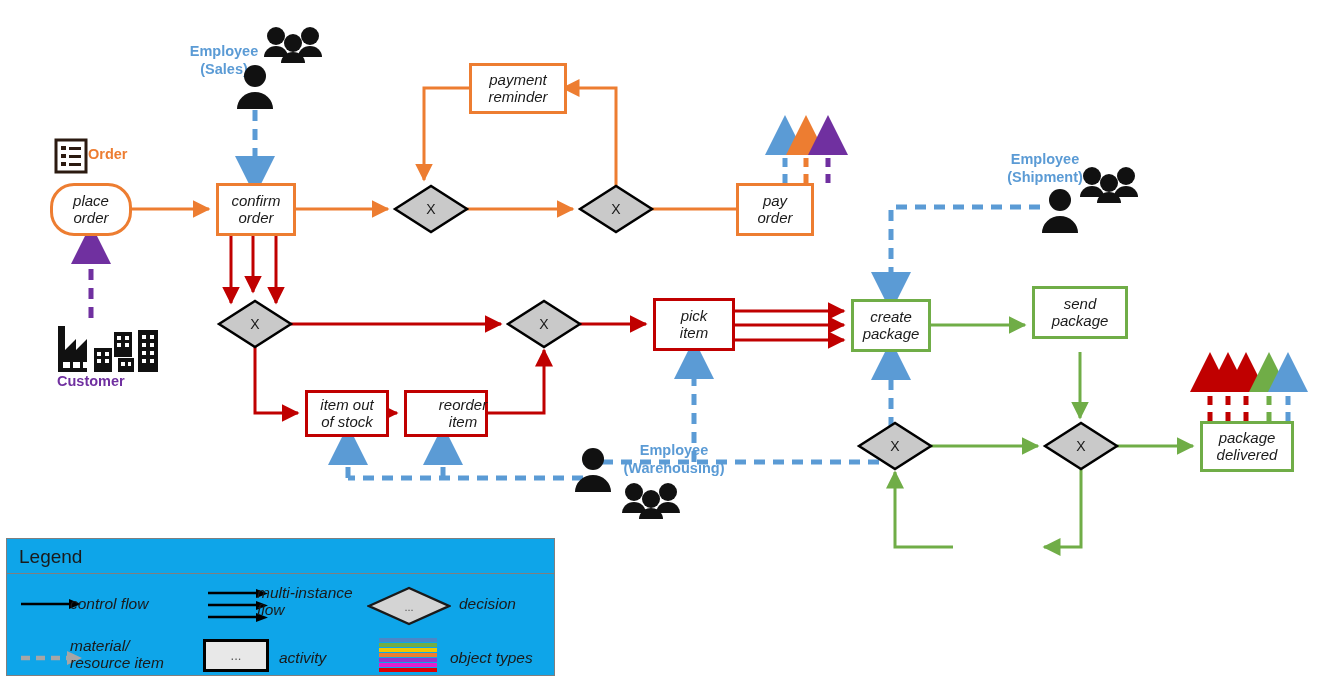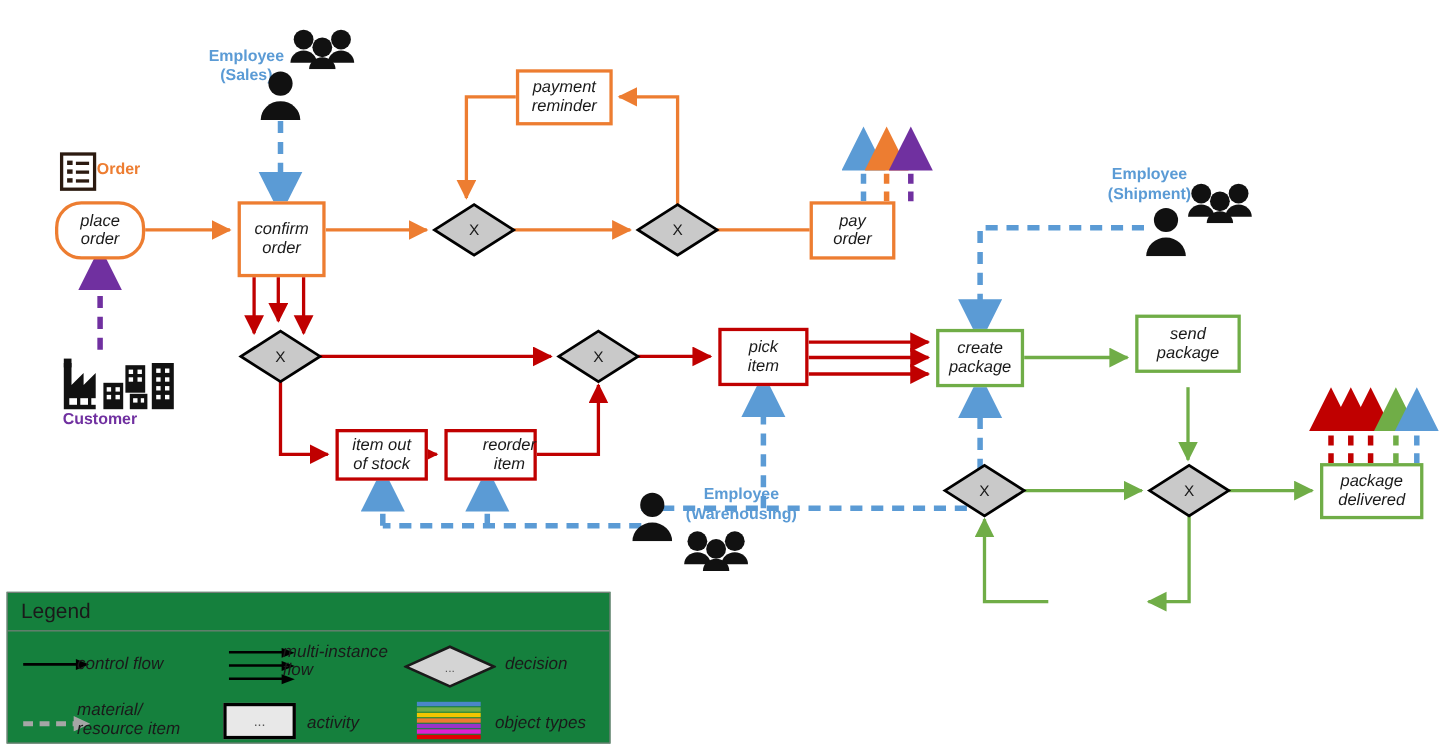--- a/index.html
+++ b/index.html
@@ -20,21 +20,21 @@
   .rolelab{position:absolute;font-weight:bold;font-size:14.5px;line-height:1.25;
            color:#5B9BD5;font-family:"Liberation Sans",sans-serif;text-align:center;}
   .objlab{position:absolute;font-weight:bold;font-size:14.5px;font-family:"Liberation Sans",sans-serif;}
   .objlab.order{color:#ED7D31;}
   .objlab.customer{color:#7030A0;}
 
   .ico{position:absolute;}
 
   
   #legend{position:absolute;left:6px;top:538px;width:549px;height:138px;
-          border:1px solid #7F7F7F;background:#15803d;box-sizing:border-box;}
+          border:1px solid #7F7F7F;background:#0ea5e9;box-sizing:border-box;}
   #legend-title{position:absolute;left:0;top:0;width:100%;height:35px;
                 border-bottom:1px solid #7F7F7F;box-sizing:border-box;}
   #legend-title span{position:absolute;left:12px;top:7px;font-size:19px;color:#1a1a1a;
                      font-family:"Liberation Sans",sans-serif;}
   .lgtxt{position:absolute;font-style:italic;font-size:15.5px;line-height:1.1;color:#1a1a1a;
          font-family:"Liberation Sans",sans-serif;}
   .lgbox{position:absolute;background:#E8E8E8;border:3px solid #000;box-sizing:border-box;
          display:flex;align-items:center;justify-content:center;font-size:13px;color:#555;}
   .objbars{position:absolute;display:flex;flex-direction:column;}
   .objbars i{display:block;height:4px;width:58px;margin-bottom:1px;}
@@ -162,25 +162,25 @@
       <text x="544" y="329">X</text>
       <text x="895" y="451">X</text>
       <text x="1081" y="451">X</text>
     </g>
   </svg>
 
   <div class="act orange" style="left:50px;top:183px;width:82px;height:53px;border-radius:24px;">
     <span style="white-space:pre-line">place
 order</span>
   </div>
-  <div class="act orange" style="left:216px;top:183px;width:80px;height:69px;">
+  <div class="act orange" style="left:216px;top:183px;width:80px;height:53px;">
     <span style="white-space:pre-line">confirm
 order</span>
   </div>
-  <div class="act orange" style="left:469px;top:63px;width:88px;height:51px;text-align:center;">
+  <div class="act orange" style="left:469px;top:63px;width:98px;height:51px;text-align:center;">
     <span style="white-space:pre-line">payment
 reminder</span>
   </div>
   <div class="act orange" style="left:736px;top:183px;width:78px;height:53px;">
     <span style="white-space:pre-line">pay
 order</span>
   </div>
   <div class="act red" style="left:305px;top:390px;width:84px;height:47px;">
     <span style="white-space:pre-line">item out
 of stock</span>

